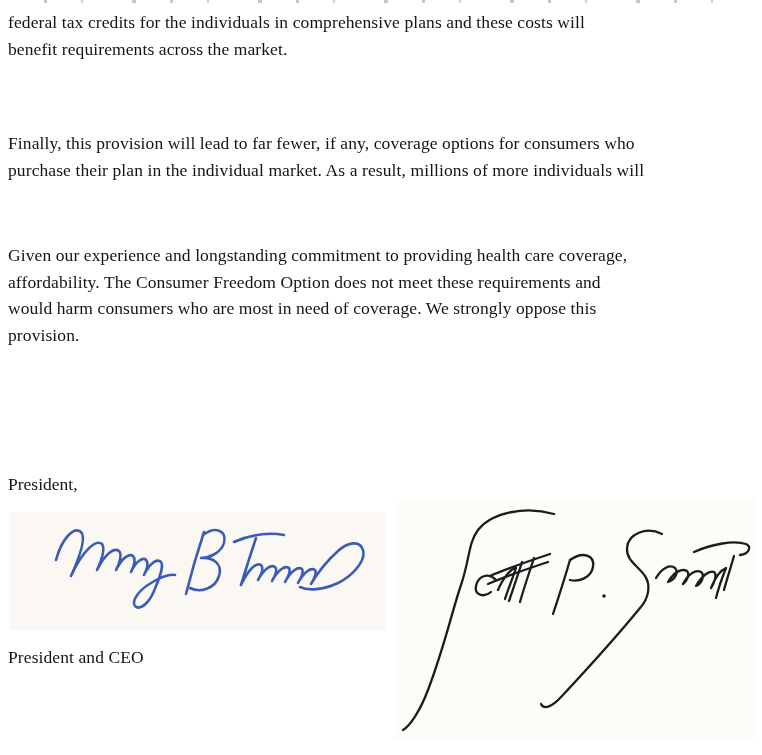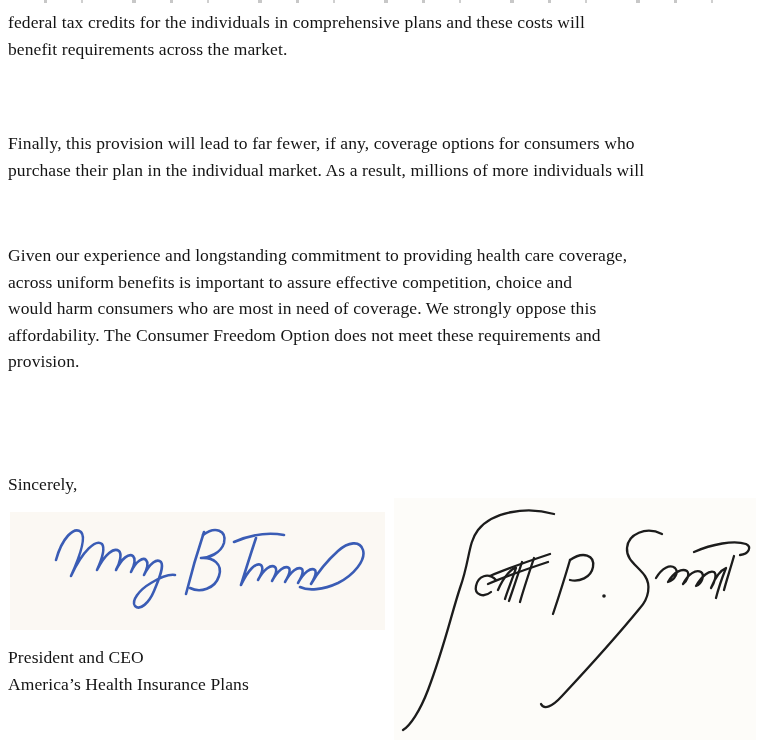--- a/index.html
+++ b/index.html
@@ -58,27 +58,26 @@
     <div class="ln">benefit requirements across the market.</div>
   </div>
 
   <div class="para" style="top:130px;">
     <div class="ln">Finally, this provision will lead to far fewer, if any, coverage options for consumers who</div>
     <div class="ln">purchase their plan in the individual market. As a result, millions of more individuals will</div>
   </div>
 
   <div class="para" style="top:222px;margin-top:20px;">
     <div class="ln">Given our experience and longstanding commitment to providing health care coverage,</div>
-    <div class="ln">across uniform benefits is important to assure effective competition, choice and</div>
+    <div class="ln">affordability. The Consumer Freedom Option does not meet these requirements and</div>
     <div class="ln">would harm consumers who are most in need of coverage. We strongly oppose this</div>
-    <div class="ln">affordability. The Consumer Freedom Option does not meet these requirements and</div>
     <div class="ln">provision.</div>
   </div>
 
-  <div class="closing">Sincerely,</div>
+  <div class="closing">President,</div>
 
   <div class="sig-box sig-left">
     <svg width="375" height="118" viewBox="0 0 375 118">
       <path class="sig blue-ink" d="M46,48 C52,26 64,14 71,20 C76,25 70,44 61,64 C73,38 86,27 92,32 C95,36 92,47 87,58 C95,42 104,35 109,39 C112,42 110,51 106,58 C112,46 119,41 123,44 C126,47 124,54 121,60 C126,49 133,45 136,48 C139,51 137,57 134,63 C140,51 147,46 151,50 C154,54 150,65 144,79 C139,91 130,99 125,94 C121,89 129,78 141,71 C151,65 159,62 165,63" stroke="#3a5cb5"></path>
       <path class="sig blue-ink" d="M194,20 C187,41 181,62 176,82" stroke="#3a5cb5"></path>
       <path class="sig blue-ink" d="M193,23 C205,14 217,18 214,31 C211,41 199,46 191,46 C203,45 213,52 209,64 C205,77 190,81 180,76" stroke="#3a5cb5"></path>
       <path class="sig blue-ink" d="M224,30 C240,23 258,20 274,23" stroke="#3a5cb5"></path>
       <path class="sig blue-ink" d="M246,26 C240,44 235,60 231,73 C238,58 246,50 251,53 C254,56 251,63 248,68 C254,57 261,52 265,55 C268,58 265,64 262,69 C268,58 275,53 279,56 C281,59 278,65 275,70 C281,59 288,54 292,57 C294,60 291,66 288,71 C294,60 301,55 305,58 C307,61 304,67 301,72 C308,60 318,48 328,39 C338,30 350,28 353,38 C356,48 344,63 328,71 C313,78 298,79 290,75" stroke="#3a5cb5"></path>
     </svg>
   </div>
@@ -97,20 +96,19 @@
       <circle cx="210" cy="98" r="1.8" fill="#1c1c1c"></circle>
       <path class="sig black-ink" d="M268,36 C252,28 234,36 233,50 C232,62 244,68 251,78 C257,87 255,100 246,110 C228,132 196,168 168,198 C158,209 150,212 147,206" stroke="#1c1c1c"></path>
       <path class="sig black-ink" d="M262,80 C268,70 276,66 281,70 C285,74 281,82 274,84 C280,74 288,70 293,73 C296,76 293,83 289,86 C294,76 302,71 307,74 C311,77 308,86 302,88 C308,78 315,72 320,74 C323,76 321,84 317,90 C321,80 327,72 332,70 C328,80 324,92 322,100" stroke="#1c1c1c"></path>
       <path class="sig black-ink" d="M300,54 C318,46 340,42 352,46 C358,49 355,56 346,57" stroke="#1c1c1c"></path>
       <path class="sig black-ink" d="M340,58 C336,72 332,84 330,92" stroke="#1c1c1c"></path>
     </svg>
   </div>
 
   <div class="titles titles-left">
     <div class="ln">President and CEO</div>
-    <div class="ln">America’s Health Insurance Plans</div>
   </div>
   <div class="titles titles-right">
     <div class="ln">President and CEO</div>
     <div class="ln">Blue Cross Blue Shield Association</div>
   </div>
 
 </div>
 
 </body></html>

